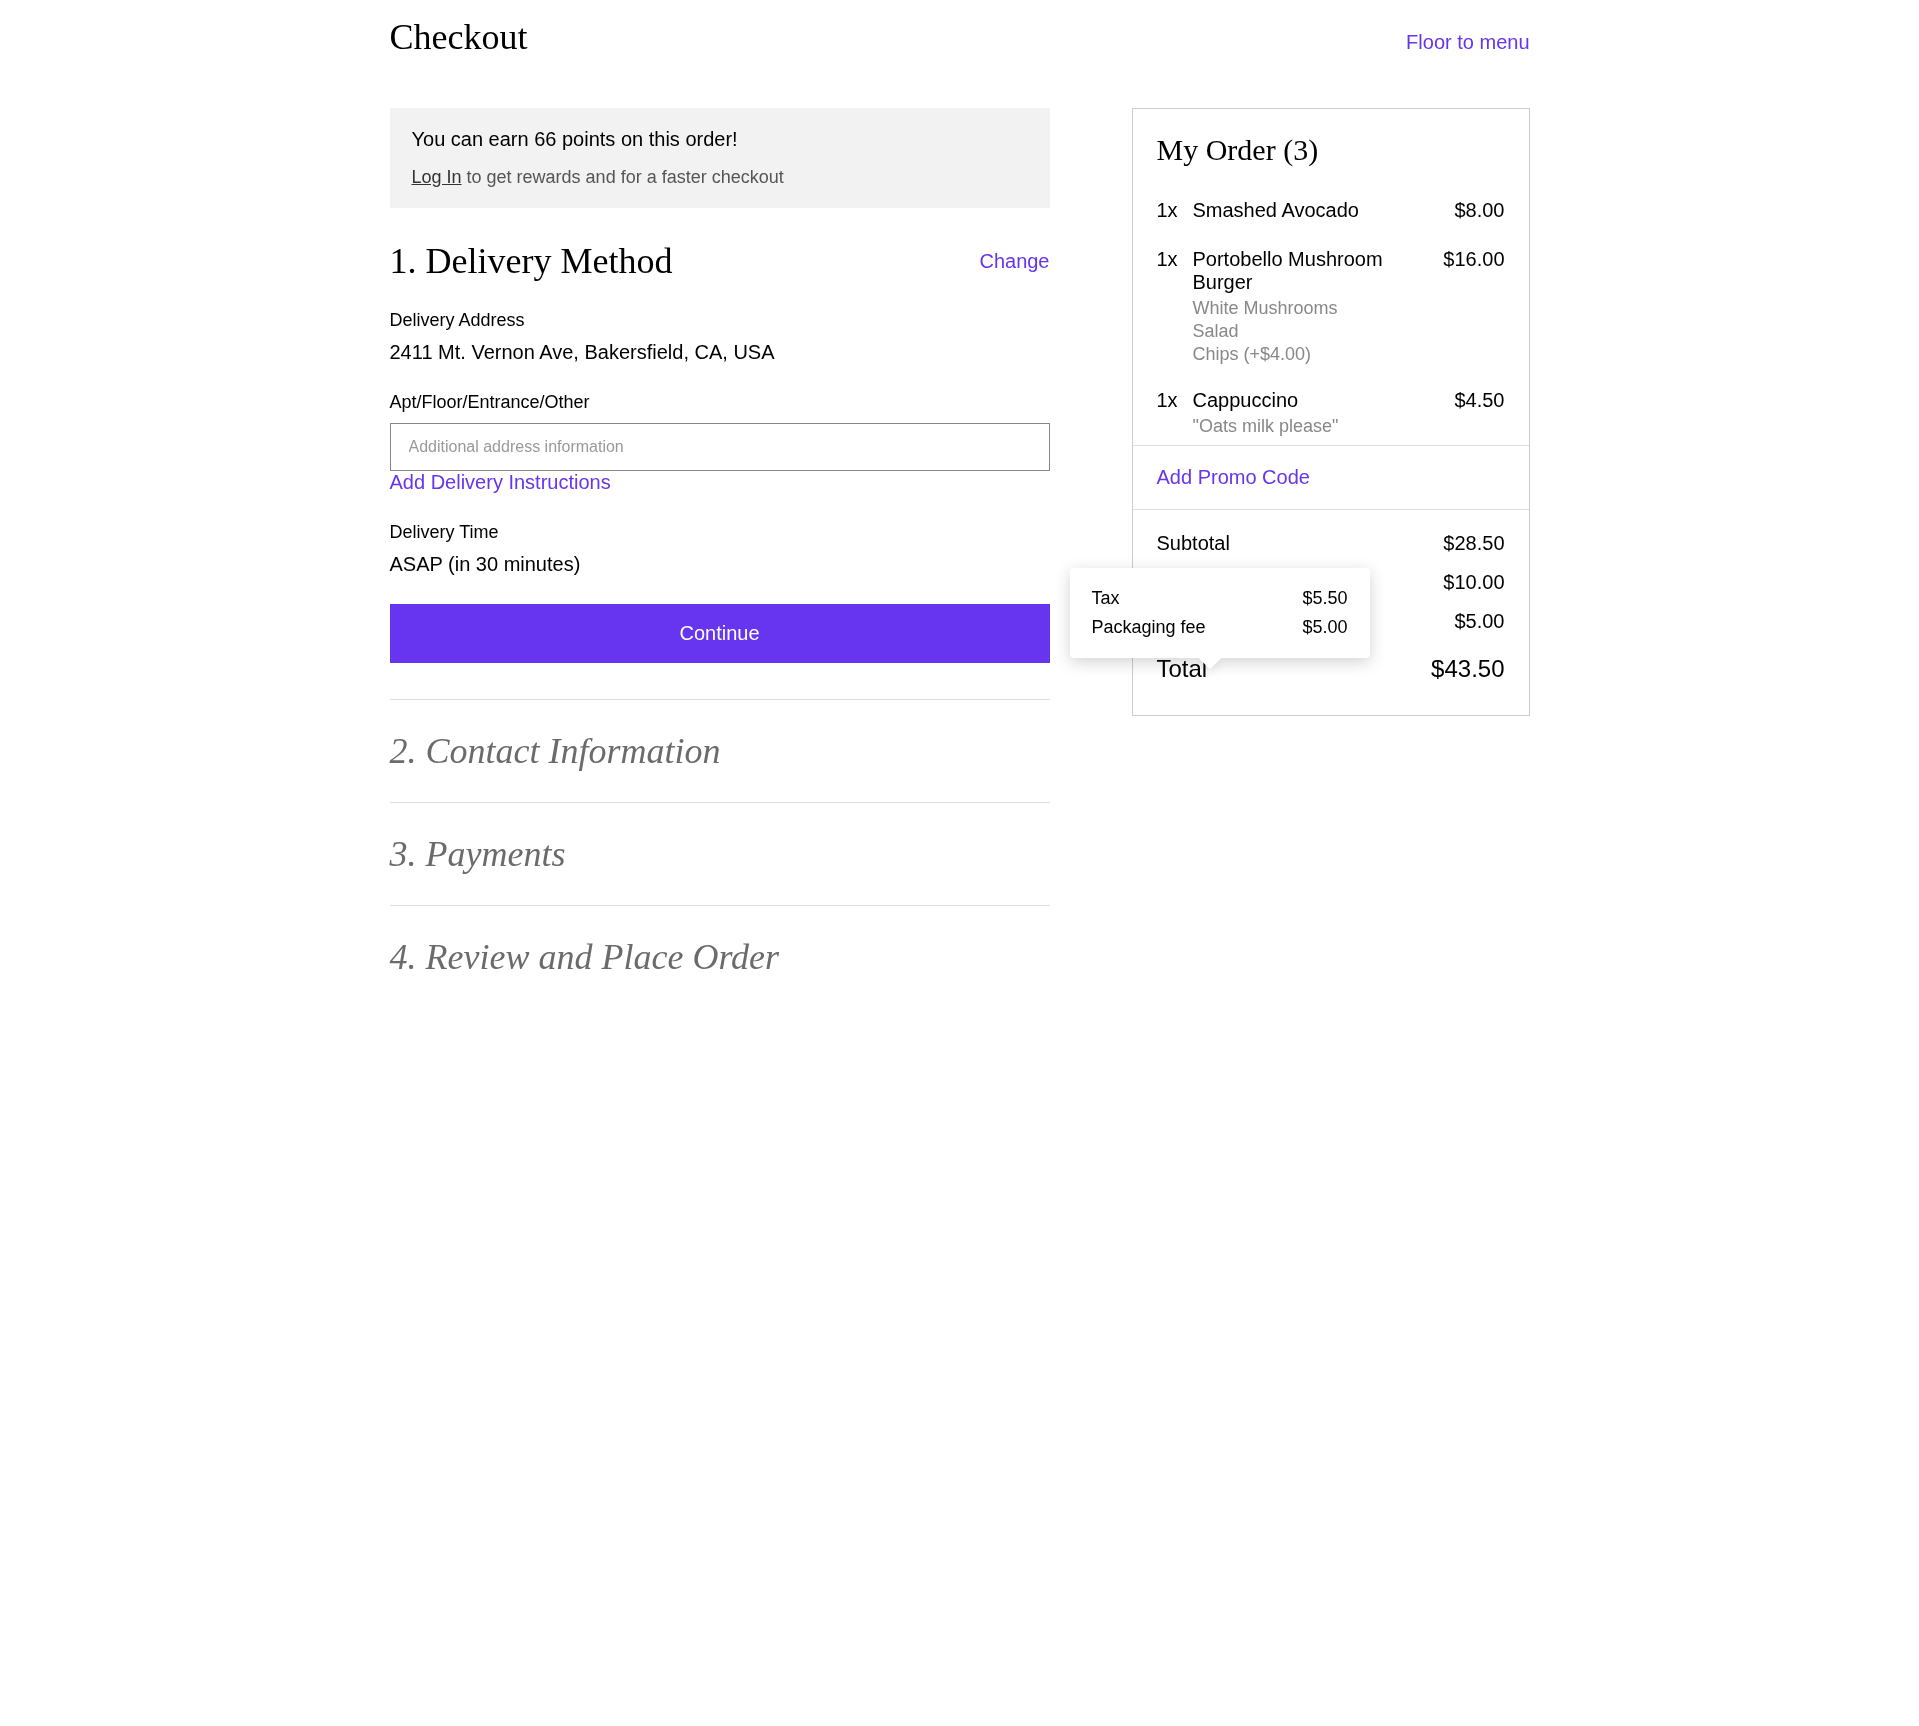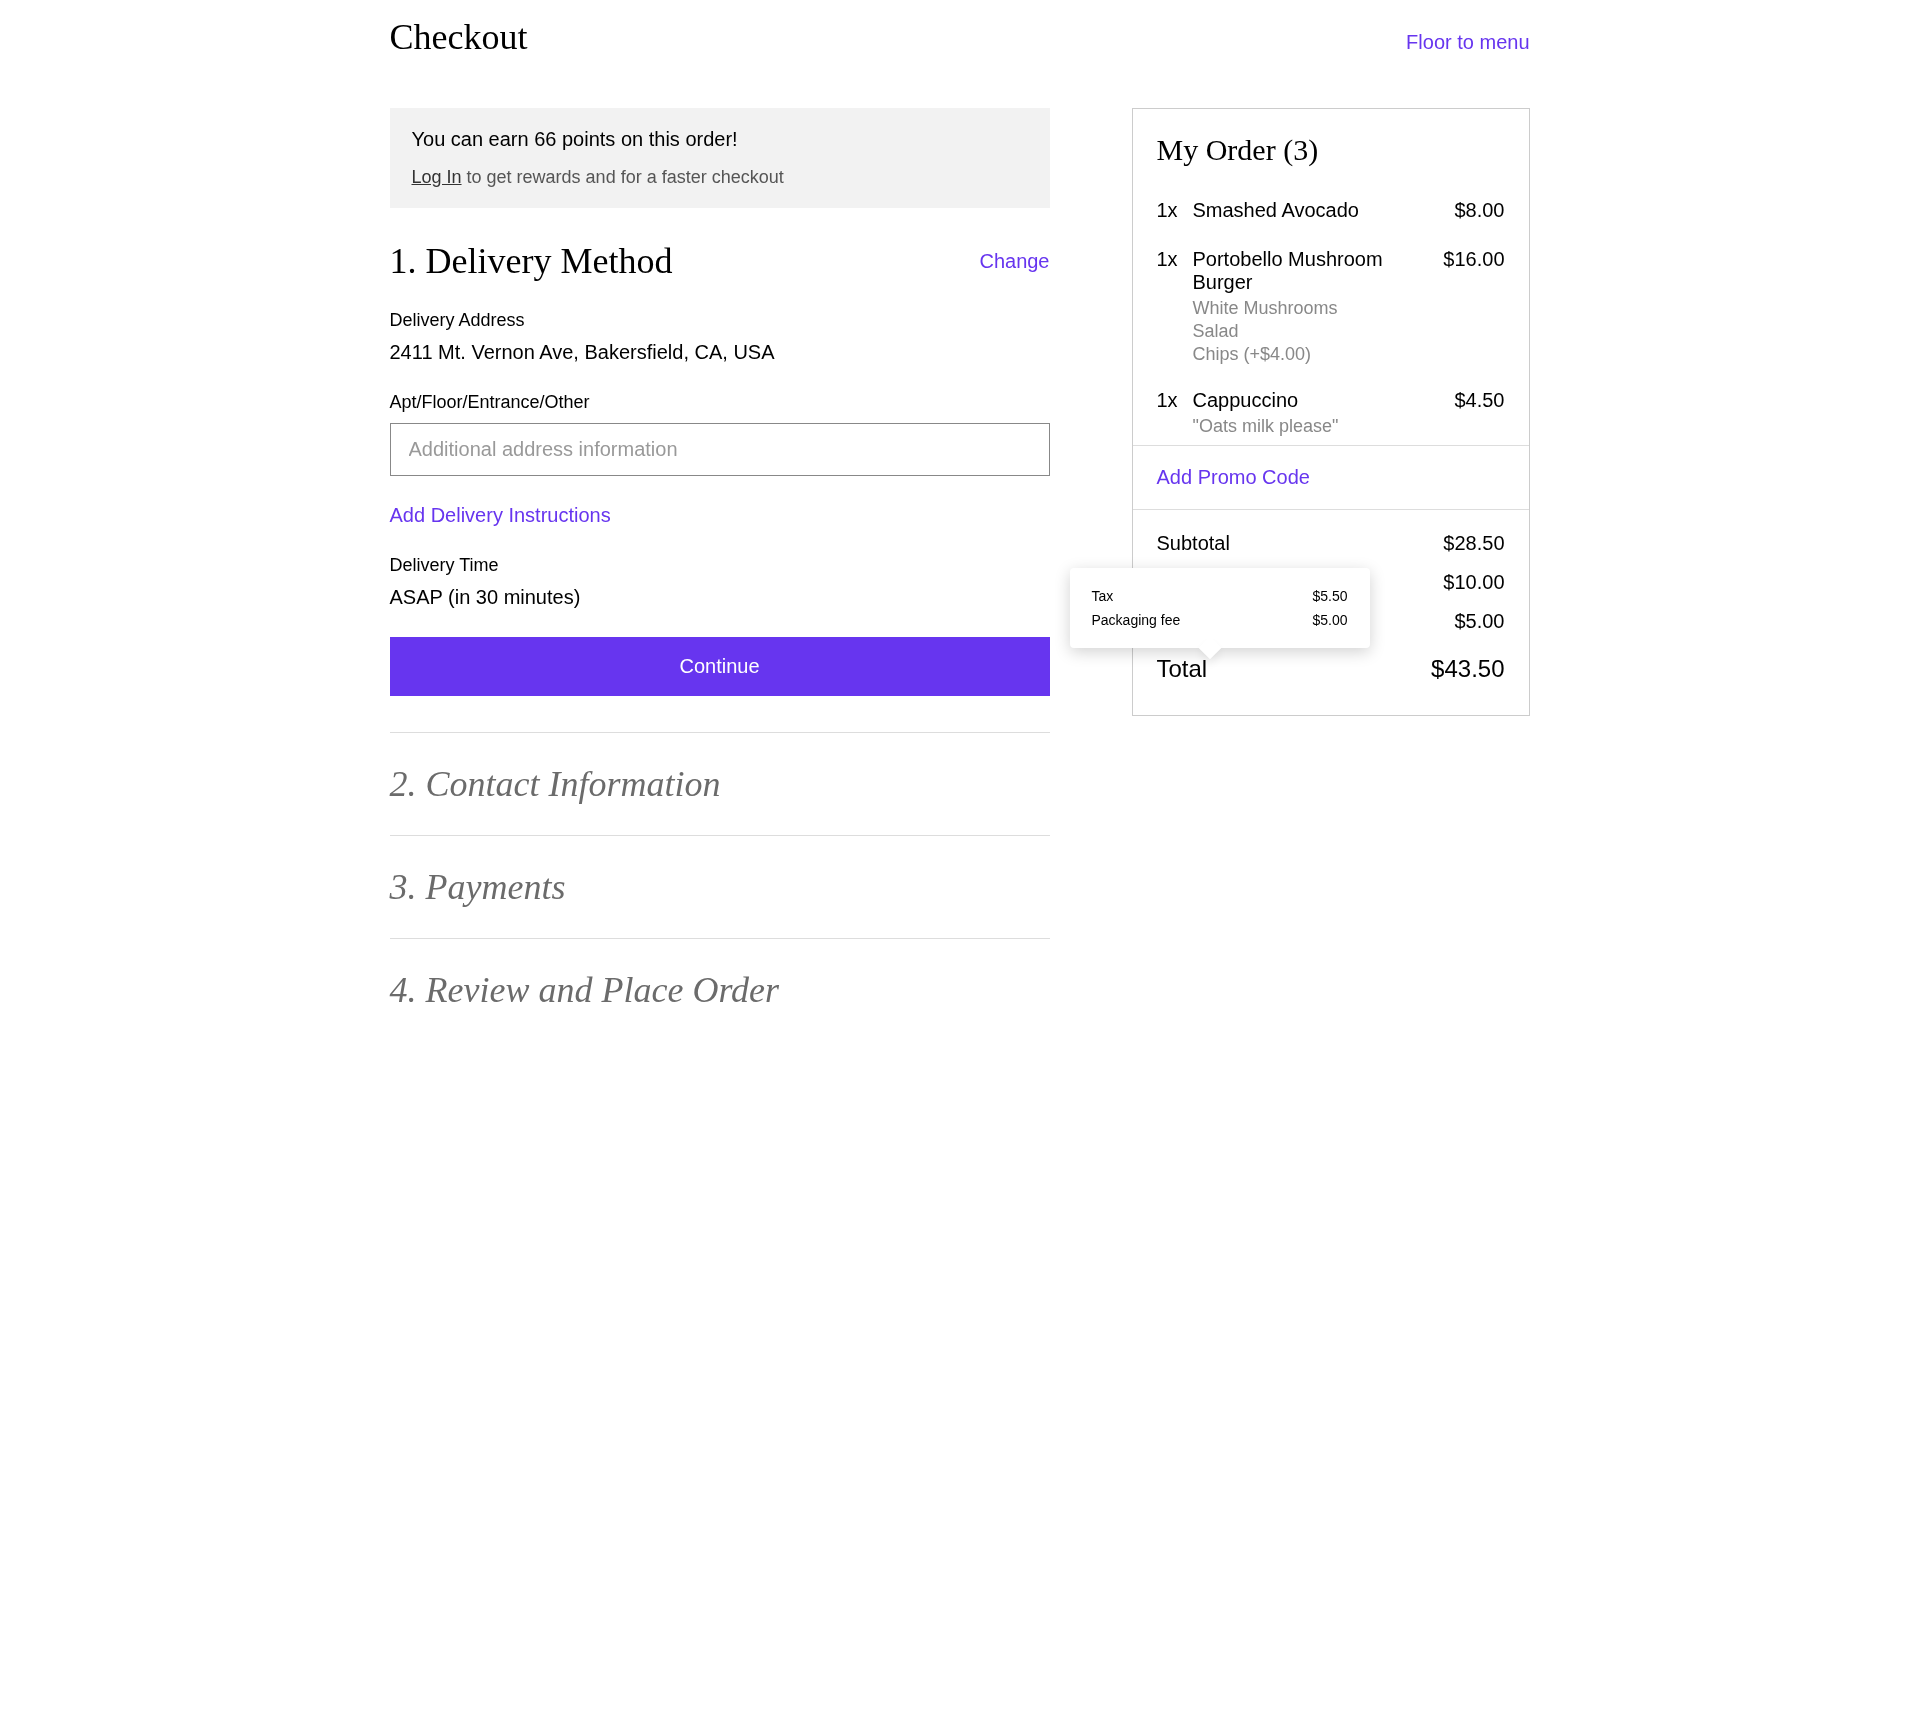--- a/index.html
+++ b/index.html
@@ -86,23 +86,22 @@
   }
   .field-value {
     font-size: 20px;
     color: #000;
     margin-bottom: 28px;
   }
   .text-input {
     width: 100%;
     padding: 14px 18px;
     border: 1px solid #888;
-    font-size: 20px;
+    font-size: 16px;
     color: #333;
-    margin-bottom: 28px;
   }
   .text-input::placeholder { color: #999; }
 
   .link-action {
     color: #6735ef;
     font-size: 20px;
     text-decoration: none;
     cursor: pointer;
     display: inline-block;
     margin-bottom: 28px;
@@ -207,21 +206,21 @@
     bottom: -8px;
     left: 44%;
     width: 16px; height: 16px;
     background: #fff;
     transform: rotate(45deg);
     box-shadow: 4px 4px 8px rgba(0,0,0,0.06);
   }
   .tt-row {
     display: flex;
     justify-content: space-between;
-    font-size: 14px;
+    font-size: 18px;
     padding: 4px 0;
   }
 </style>
 </head>
 <body>
 
 <div class="page">
 
   <div class="header">
     <h1 class="page-title">Checkout</h1>

